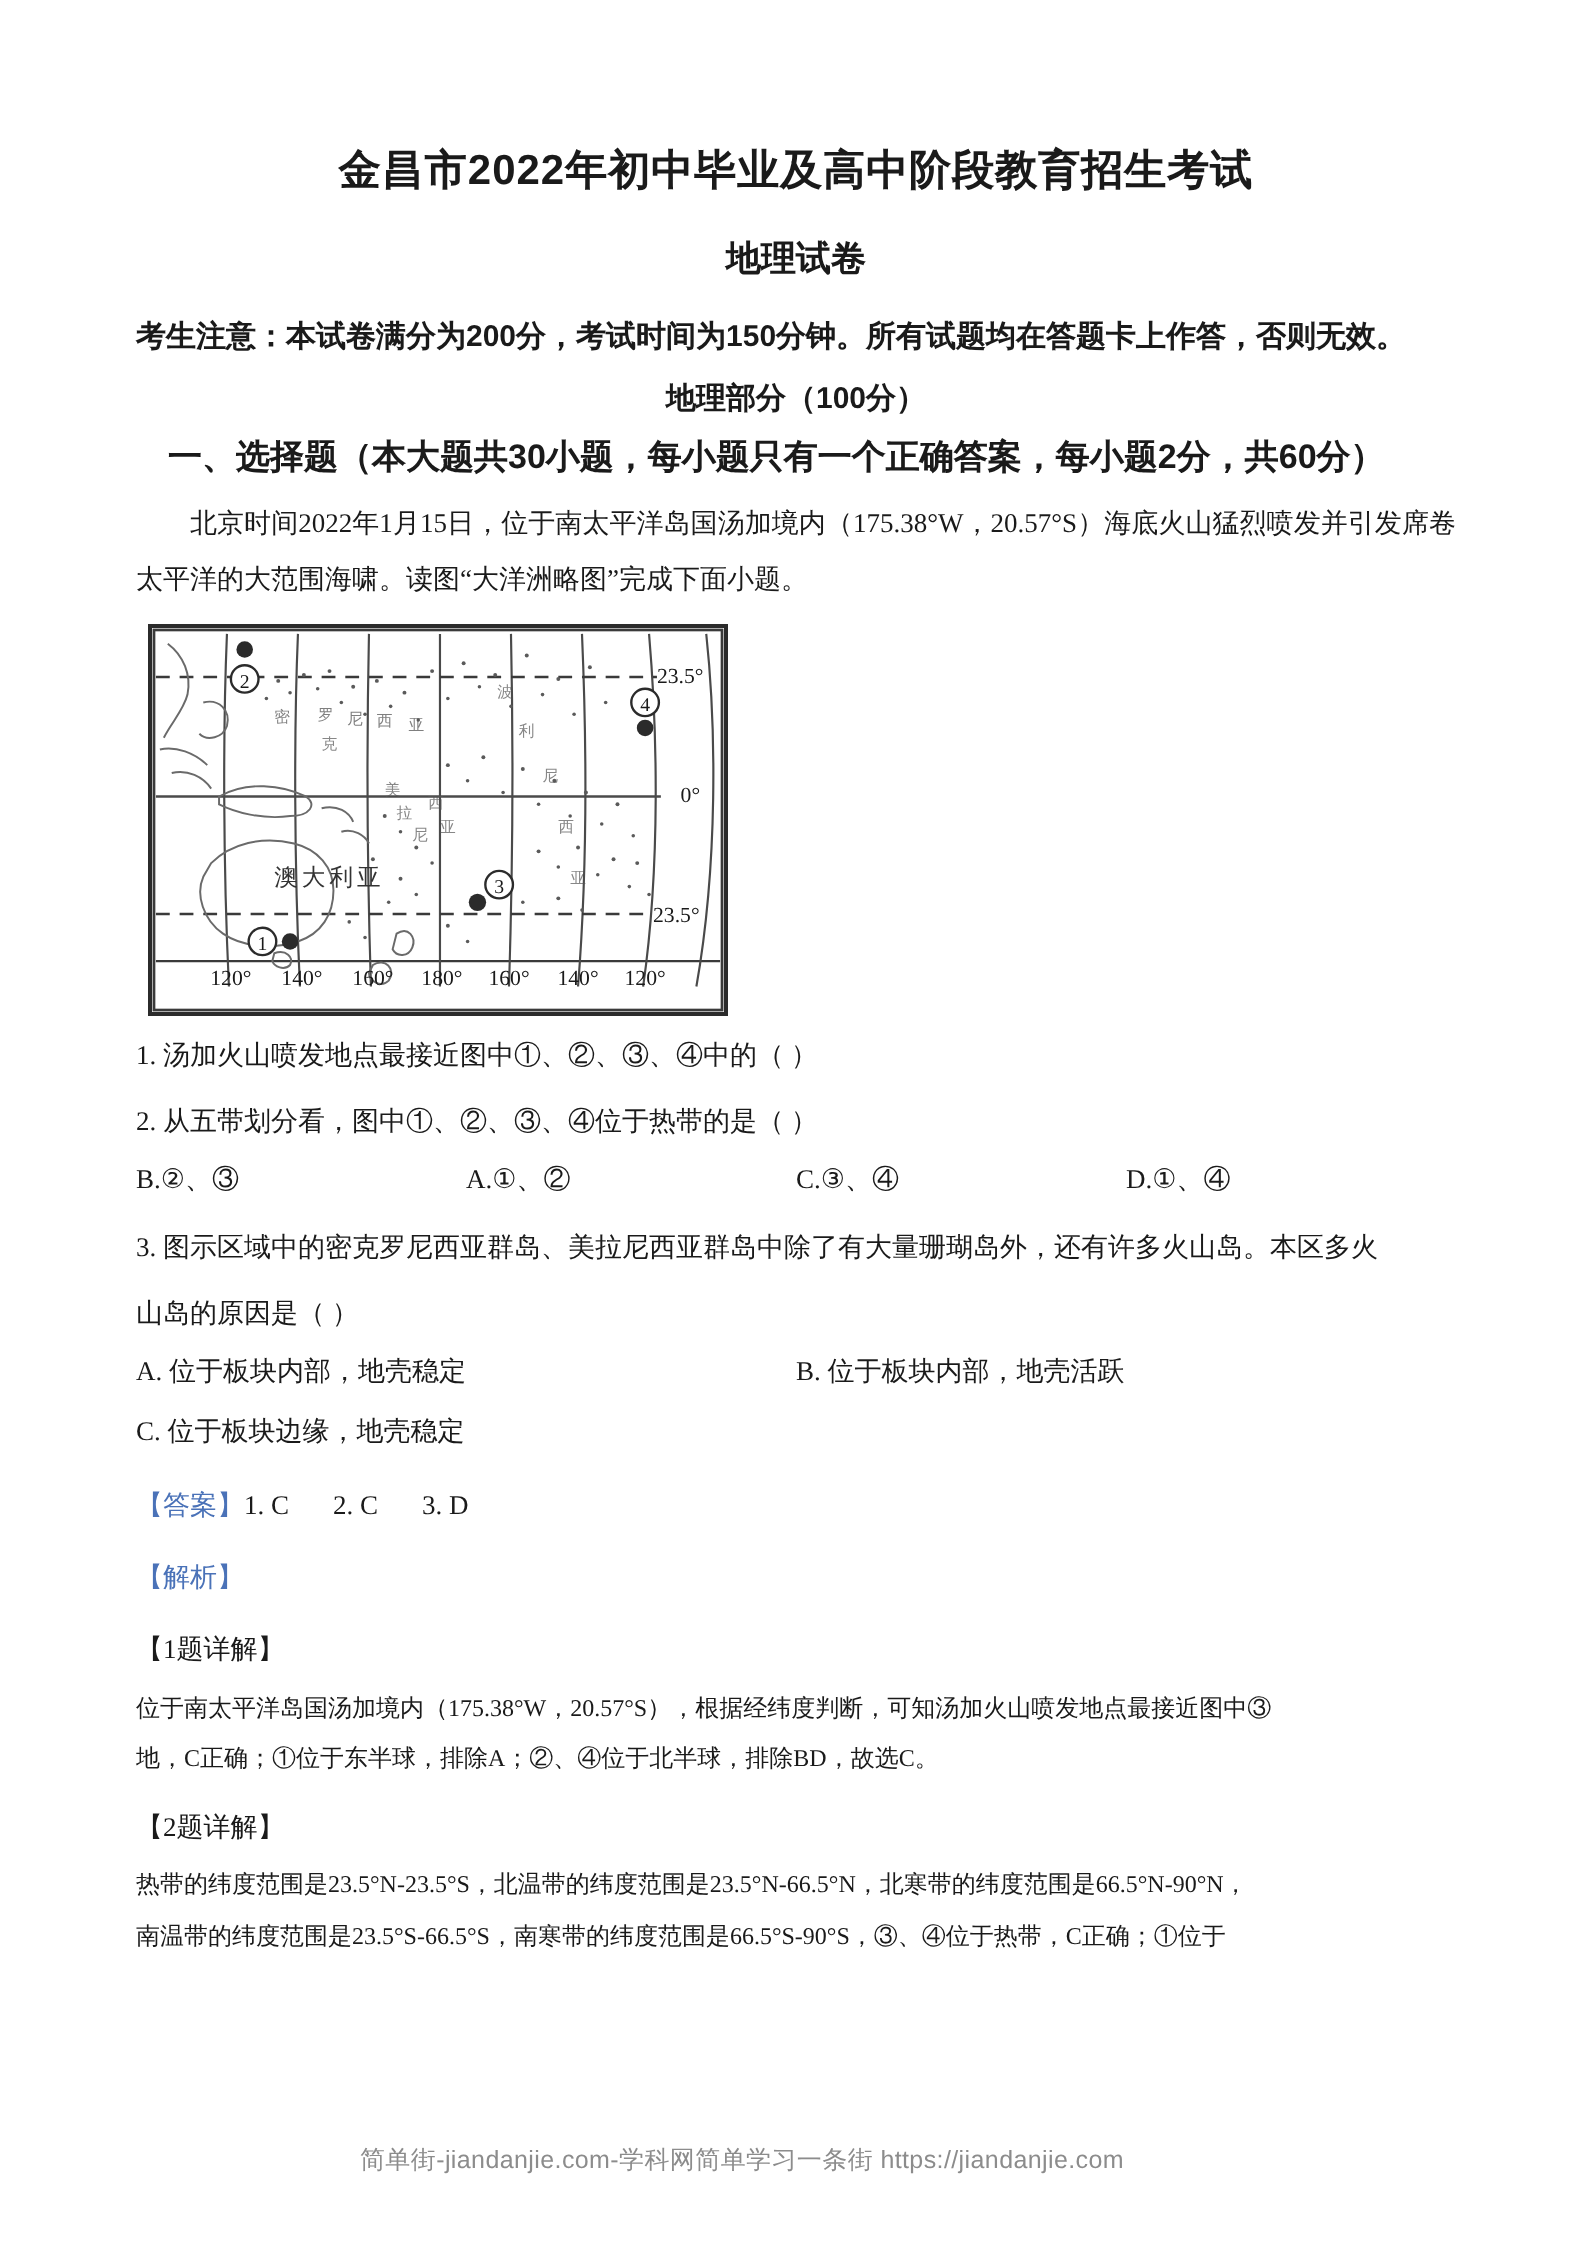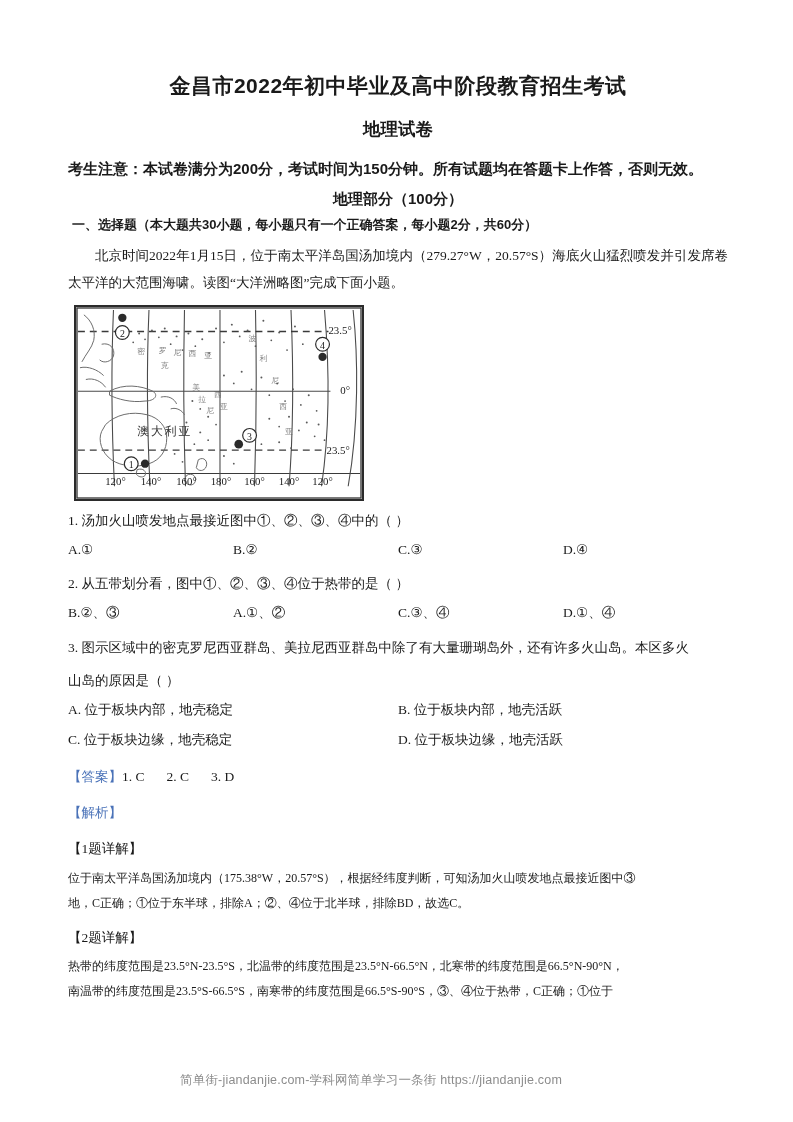--- a/index.html
+++ b/index.html
@@ -57,23 +57,23 @@
     font-family: "Liberation Sans", "DejaVu Sans", sans-serif;
   }
   .part-title {
     text-align: center;
     font-size: 15px;
     font-weight: bold;
     margin: 6px 0 6px 0;
     font-family: "Liberation Sans", "DejaVu Sans", sans-serif;
   }
   .section-head {
-    font-size: 13px;
+    font-size: 17px;
     font-weight: bold;
-    margin: 2px 0 6px 4px;
+    margin: 2px 0 6px 16px;
     line-height: 1.6;
     font-family: "Liberation Sans", "DejaVu Sans", sans-serif;
   }
 
   
   .stem {
     font-size: 13.5px;
     line-height: 2.05;
     text-align: justify;
     margin: 0 0 6px 0;
@@ -161,21 +161,21 @@
 
     <h1 class="doc-title">金昌市2022年初中毕业及高中阶段教育招生考试</h1>
     <h2 class="doc-subtitle">地理试卷</h2>
 
     <p class="notice">考生注意：本试卷满分为200分，考试时间为150分钟。所有试题均在答题卡上作答，否则无效。</p>
 
     <p class="part-title">地理部分（100分）</p>
 
     <p class="section-head">一、选择题（本大题共30小题，每小题只有一个正确答案，每小题2分，共60分）</p>
 
-    <p class="stem">北京时间2022年1月15日，位于南太平洋岛国汤加境内（279.27°W，20.57°S）海底火山猛烈喷发并引发席卷太平洋的大范围海啸。读图“大洋洲略图”完成下面小题。</p>
+    <p class="stem">北京时间2022年1月15日，位于南太平洋岛国汤加境内（175.38°W，20.57°S）海底火山猛烈喷发并引发席卷太平洋的大范围海啸。读图“大洋洲略图”完成下面小题。</p>
 
     <div class="figure-wrap">
       <div class="map-box">
         <div class="map-inner">
           <svg class="map-svg" viewBox="0 0 290 196" preserveAspectRatio="none">
 
             <rect x="1" y="1" width="288" height="194" fill="#ffffff" stroke="#3a3a3a" stroke-width="1.4"></rect>
 
             <line x1="2" y1="170" x2="288" y2="170" stroke="#3a3a3a" stroke-width="1.2"></line>
 
@@ -346,26 +346,20 @@
 
           </svg>
         </div>
       </div>
     </div>
 
     <p class="q-text">
       <span>1.</span>
       <span>汤加火山喷发地点最接近图中①、②、③、④中的（      ）</span>
     </p>
-    <div class="opts opt-4">
-      <span>A.①</span>
-      <span>B.②</span>
-      <span>C.③</span>
-      <span>D.④</span>
-    </div>
 
     <p class="q-text">
       <span>2.</span>
       <span>从五带划分看，图中①、②、③、④位于热带的是（      ）</span>
     </p>
     <div class="opts opt-4">
       <span>B.②、③</span>
       <span>A.①、②</span>
       <span>C.③、④</span>
       <span>D.①、④</span>
@@ -375,21 +369,20 @@
       <span>3.</span>
       <span>图示区域中的密克罗尼西亚群岛、美拉尼西亚群岛中除了有大量珊瑚岛外，还有许多火山岛。本区多火</span>
     </p>
     <p class="q-text cont">山岛的原因是（      ）</p>
     <div class="opts opt-2">
       <span>A. 位于板块内部，地壳稳定</span>
       <span>B. 位于板块内部，地壳活跃</span>
     </div>
     <div class="opts opt-2">
       <span>C. 位于板块边缘，地壳稳定</span>
-      <span>D. 位于板块边缘，地壳活跃</span>
     </div>
 
     <p class="ans-line">
       <span class="tag-blue">【答案】</span><span>1. C</span><span class="ans-sp"></span><span>2. C</span><span class="ans-sp"></span><span>3. D</span>
     </p>
 
     <p class="ans-line tag-blue">【解析】</p>
 
     <p class="sub-head">【1题详解】</p>
     <p class="expl">位于南太平洋岛国汤加境内（175.38°W，20.57°S），根据经纬度判断，可知汤加火山喷发地点最接近图中③</p>

